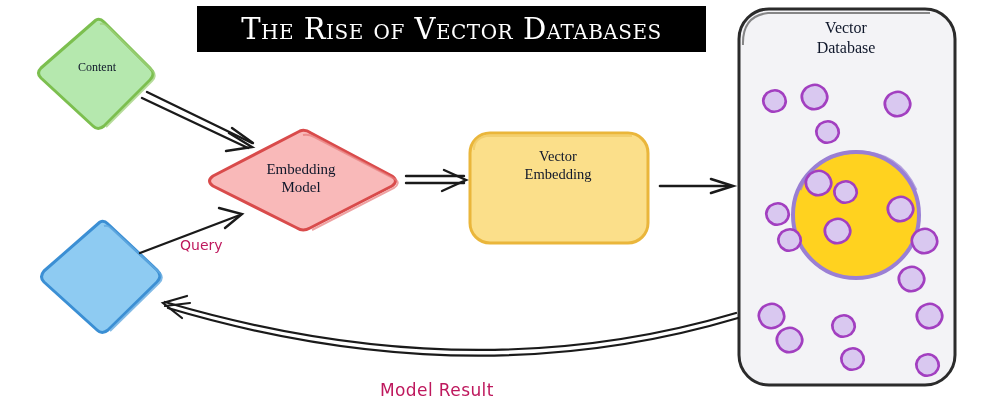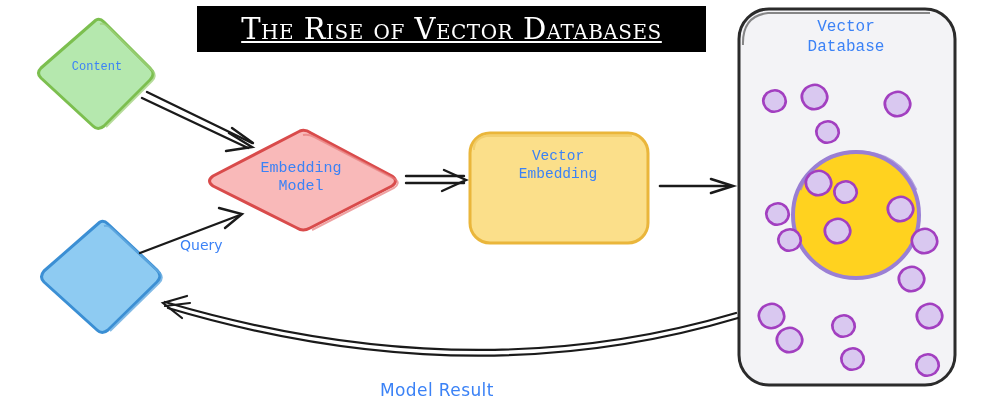--- a/index.html
+++ b/index.html
@@ -35,27 +35,26 @@
     justify-content: center;
   }
   #title-text {
     color: #ffffff;
     font-family: "DejaVu Serif", serif;
     font-size: 29px;
     font-variant: small-caps;
     letter-spacing: 0.5px;
     line-height: 1;
     white-space: nowrap;
-    text-decoration: underline;
   }
   
   .node-label {
     position: absolute;
-    color: #3b82f6;
-    font-family: Liberation Mono, monospace;
+    color: #0f172a;
+    font-family: Liberation Serif, serif;
     text-align: center;
     line-height: 1.22;
     pointer-events: none;
     white-space: pre-line;
   }
   #content-label {
     left: 38px; top: 60px; width: 118px;
     font-size: 12px;
   }
   #app-label {
@@ -76,21 +75,21 @@
     font-weight: bold;
     letter-spacing: -0.2px;
   }
   #db-label {
     left: 737px; top: 18px; width: 218px;
     font-size: 16px;
   }
   
   .edge-label {
     position: absolute;
-    color: #3b82f6;
+    color: #be185d;
     font-family: "DejaVu Sans", sans-serif;
     pointer-events: none;
   }
   #query-label {
     left: 180px; top: 237px;
     font-size: 14px;
   }
   #query-result-label {
     left: 380px; top: 380px;
     font-size: 17px;

